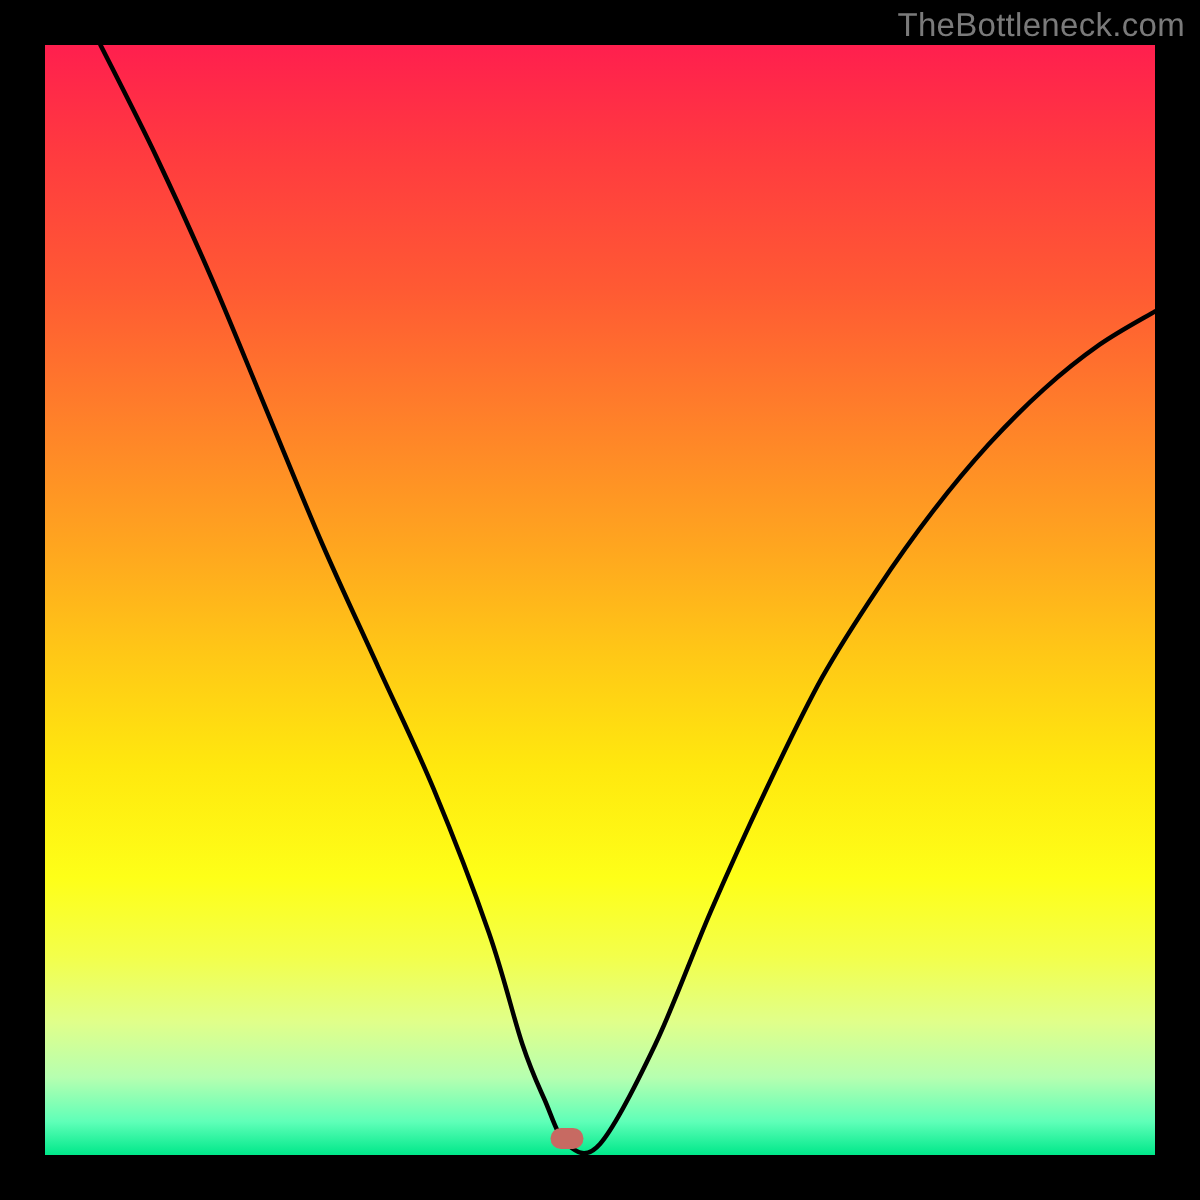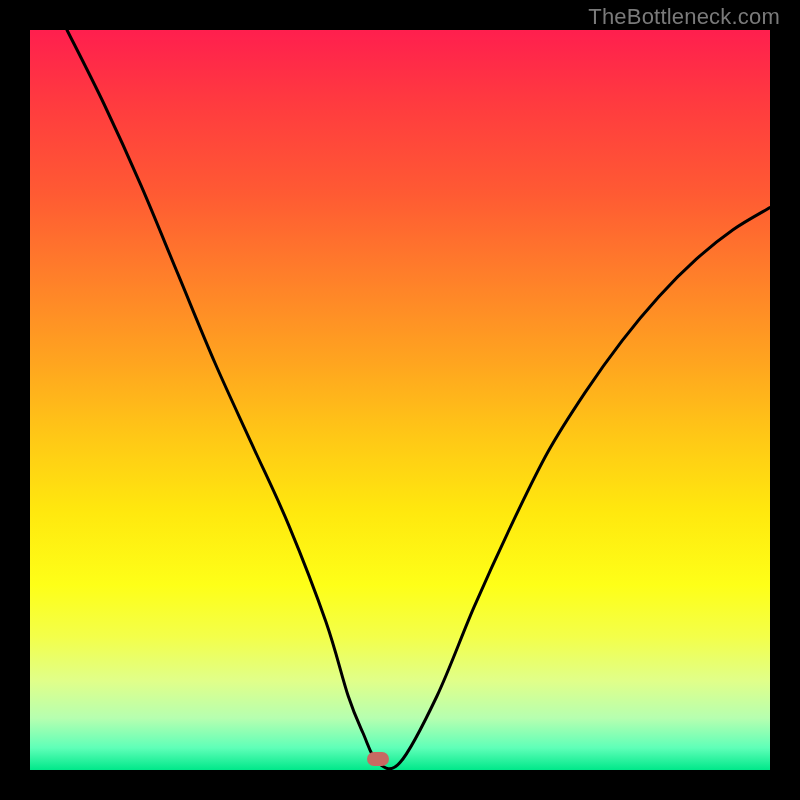--- a/index.html
+++ b/index.html
@@ -37,21 +37,21 @@
       #f3ff4a 82%,
       #e0ff8a 88%,
       #b6ffb0 93%,
       #5fffb8 97%,
       #00e88a 100%
     );
   }
   .watermark {
     position: absolute;
     top: 4px;
-    right: 20px;
+    right: 10px;
     color: #7a7a7a;
     font-size: 22px;
     font-weight: 500;
     letter-spacing: 0.2px;
   }
   svg.curve {
     position: absolute;
     top: 0;
     left: 0;
     width: 740px;

